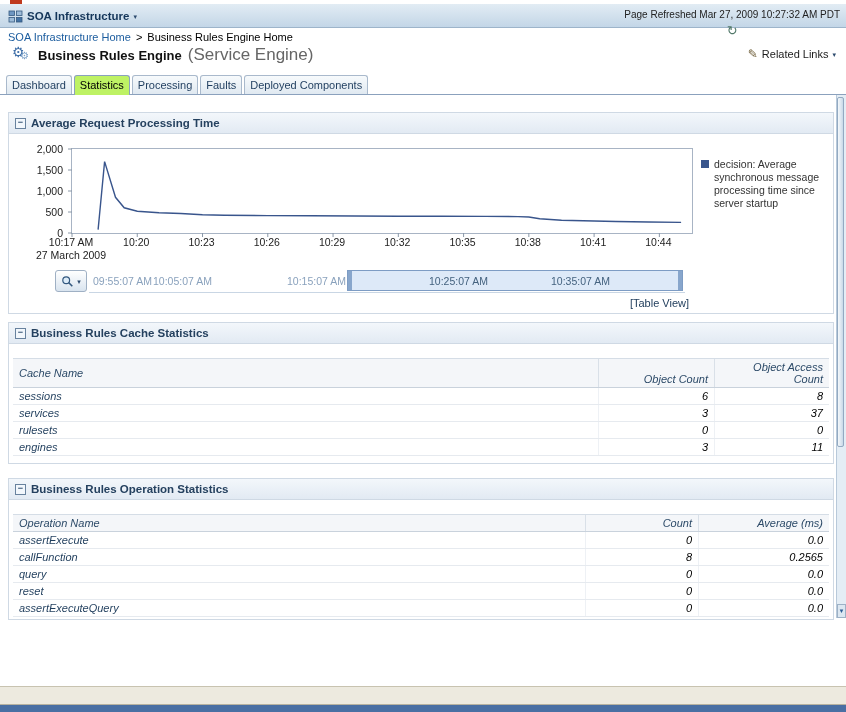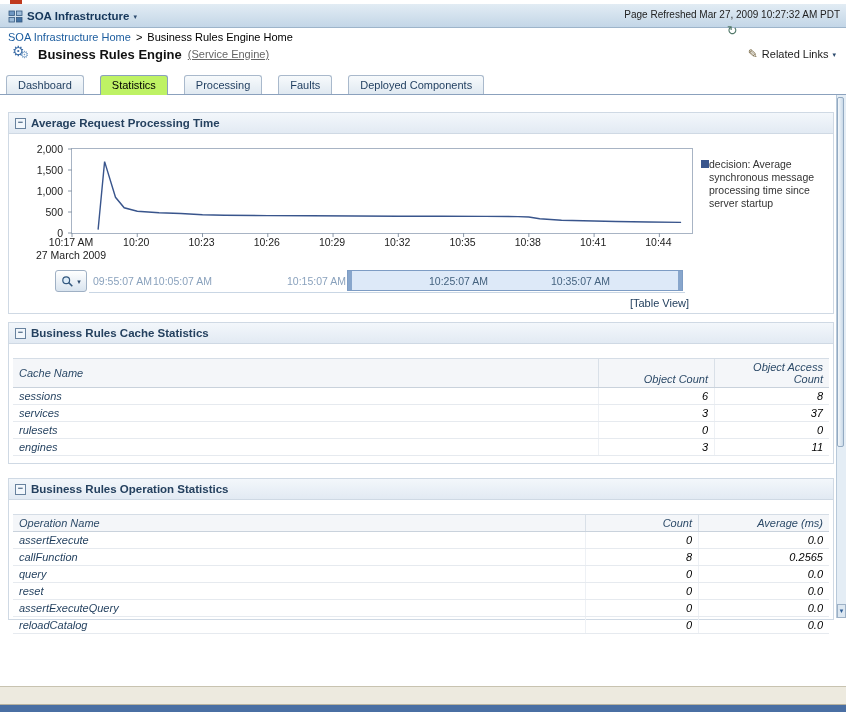--- a/index.html
+++ b/index.html
@@ -21,29 +21,29 @@
   .breadcrumb{position:absolute;top:31px;left:8px;display:flex;gap:5px;font-size:11px;}
   .breadcrumb a{color:#1b5c9e;text-decoration:none;cursor:pointer;}
   .breadcrumb .sep,.breadcrumb .current{color:#000;}
 
   .page-header{position:absolute;top:45px;left:0;width:846px;height:22px;}
   .title-left{position:absolute;left:12px;top:0;display:flex;align-items:center;gap:6px;}
   .engine-icon{position:relative;width:20px;height:18px;display:inline-block;}
   .engine-icon .g1{position:absolute;left:0;top:-2px;font-size:14px;color:#3f6fa8;}
   .engine-icon .g2{position:absolute;left:8px;top:4px;font-size:10px;color:#7aa0c8;}
   .page-title{margin:0;font-size:13px;font-weight:bold;color:#111;display:inline;}
-  .subtitle{font-size:11px;color:#666;text-decoration:underline;}
+  .subtitle{font-size:17px;color:#666;}
   .related{position:absolute;right:10px;top:2px;display:flex;align-items:center;gap:4px;cursor:pointer;}
   .quill-icon{font-size:12px;color:#6b5a33;}
   .related-label{color:#1c1c1c;}
 
   
   .tab-bar{position:absolute;top:71px;left:0;width:846px;height:24px;display:flex;align-items:flex-end;
            padding-left:6px;box-sizing:border-box;border-bottom:1px solid #8ba1bd;}
-  .tab{margin-right:16px;padding:3px 11px;border:1px solid #a9b9cc;border-bottom:none;
+  .tab{margin-right:2px;padding:3px 5px;border:1px solid #a9b9cc;border-bottom:none;
        border-radius:3px 3px 0 0;background:linear-gradient(#f7fafc,#e0e9f1);
        color:#1e3c5e;cursor:pointer;white-space:nowrap;}
   .tab.active{background:#bef264;font-weight:normal;border-color:#8ba1bd;margin-bottom:-1px;padding-bottom:4px;color:#000;}
 
   
   .section{position:absolute;left:8px;width:826px;box-sizing:border-box;background:#fff;
            border:1px solid #cfd9e4;}
   .section-header{height:20px;background:linear-gradient(#f3f7fb,#e2eaf3);border-bottom:1px solid #cfd9e4;
                   display:flex;align-items:center;gap:5px;padding:0 6px;font-weight:bold;
                   color:#25415f;font-size:11.5px;}
@@ -55,21 +55,21 @@
 
   
   .chart-area{position:relative;height:136px;}
   .plot{position:absolute;left:62px;top:14px;width:620px;height:84px;border:1px solid #a8b4c4;background:#fff;}
   .plot svg{overflow:visible;display:block;}
   #y-axis{position:absolute;left:0;top:14px;width:56px;height:84px;}
   .ytick{position:absolute;right:2px;font-size:10.5px;color:#222;}
   #x-axis{position:absolute;left:62px;top:100px;width:620px;height:32px;}
   .xtick{position:absolute;top:2px;transform:translateX(-50%);white-space:pre;text-align:center;
          font-size:10.5px;color:#222;line-height:1.25;}
-  .legend{position:absolute;left:692px;top:24px;width:130px;display:flex;align-items:flex-start;
+  .legend{position:absolute;left:692px;top:24px;width:130px;display:flex;gap:5px;align-items:flex-start;
           font-size:10.5px;color:#333;line-height:1.25;}
   .legend-swatch{width:8px;height:8px;margin-top:2px;flex:0 0 auto;background:#39558c;}
 
   
   .slider-row{position:absolute;left:0;top:156px;width:100%;height:26px;}
   .zoom-btn{position:absolute;left:46px;top:1px;width:32px;height:22px;box-sizing:border-box;
             border:1px solid #9fb0c4;border-radius:3px;background:linear-gradient(#ffffff,#d9e4ef);
             display:flex;align-items:center;justify-content:center;gap:3px;cursor:pointer;}
   .timeline{position:absolute;left:80px;top:1px;width:596px;height:22px;border-bottom:1px solid #c9d6e4;}
   .tl-label{position:absolute;top:5px;font-size:10.5px;white-space:nowrap;color:#8aa2bd;z-index:2;}
@@ -313,25 +313,20 @@
           <tr>
             <td class="cell-name">reset</td>
             <td class="cell-num">0</td>
             <td class="cell-num">0.0</td>
           </tr>
           <tr>
             <td class="cell-name">assertExecuteQuery</td>
             <td class="cell-num">0</td>
             <td class="cell-num">0.0</td>
           </tr>
-          <tr>
-            <td class="cell-name">reloadCatalog</td>
-            <td class="cell-num">0</td>
-            <td class="cell-num">0.0</td>
-          </tr>
         </tbody>
       </table>
     </div>
   </div>
 
   <div class="scrollbar">
     <div class="sb-thumb"></div>
     <div class="sb-down">▼</div>
   </div>
 

